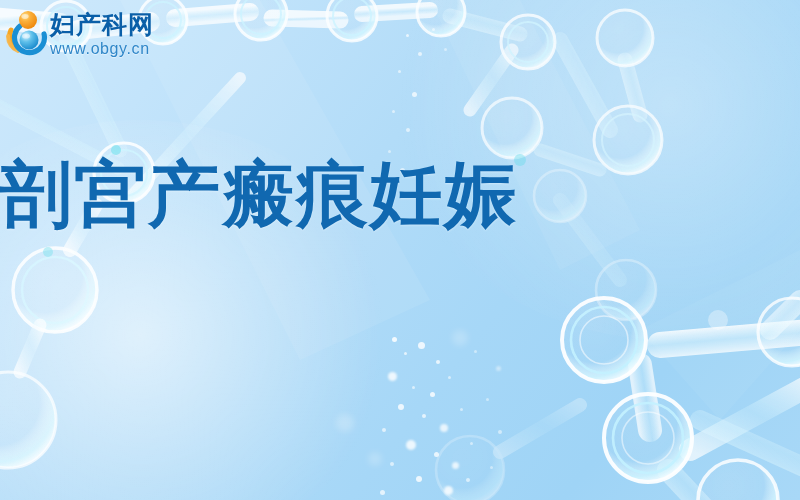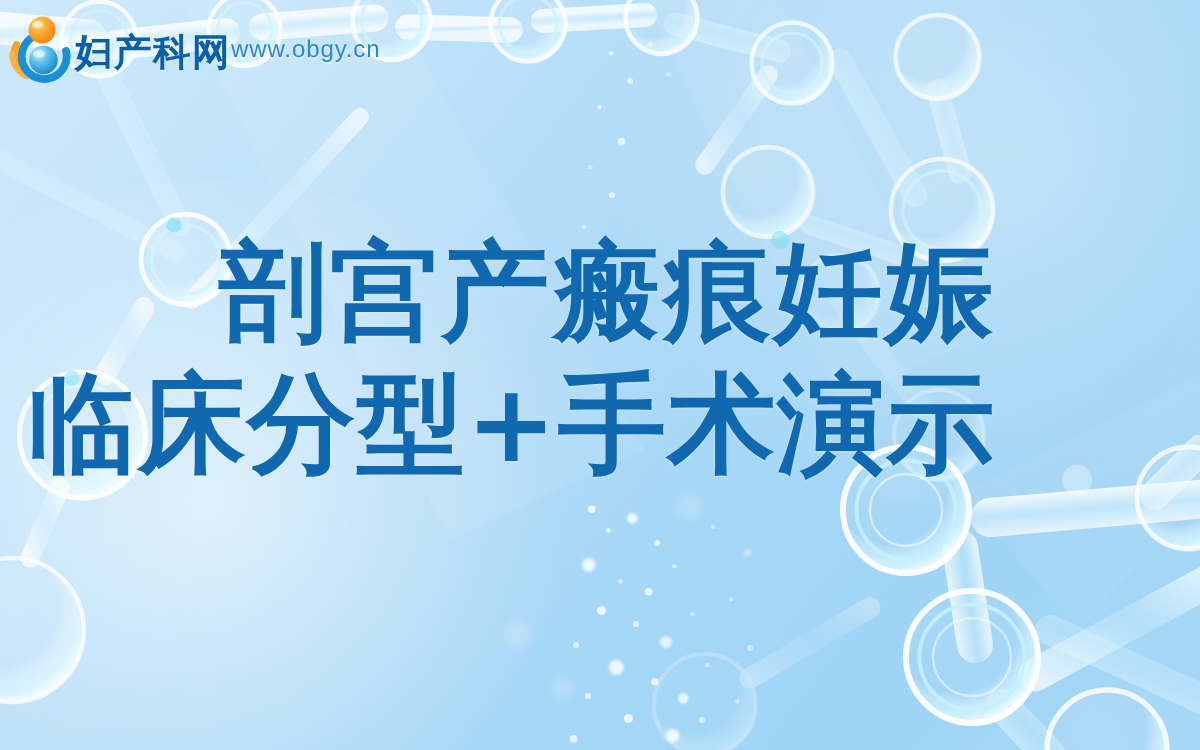--- a/index.html
+++ b/index.html
@@ -85,21 +85,21 @@
   }
   .logo-mark {
     width: 42px;
     height: 48px;
     position: relative;
     flex: 0 0 auto;
   }
   .logo-text {
     margin-left: 2px;
     display: flex;
-    flex-direction: row;
+    flex-direction: column;
     justify-content: center;
     line-height: 1;
   }
   .logo-cn {
     font-size: 25px;
     font-weight: bold;
     color: #0a5fa8;
     letter-spacing: 1px;
     font-family: "DejaVu Sans", "Liberation Sans", sans-serif;
     text-shadow: 0 1px 1px rgba(255,255,255,0.55);
@@ -112,21 +112,21 @@
     font-family: "Liberation Sans", sans-serif;
     text-shadow: 0 1px 1px rgba(255,255,255,0.55);
   }
 
   
   .title-block {
     position: absolute;
     left: 0;
     top: 150px;
     width: 664px;
-    text-align: right;
+    text-align: left;
     pointer-events: none;
   }
   .title-line {
     color: #1068b0;
     font-family: "DejaVu Sans", "Liberation Sans", sans-serif;
     font-weight: bold;
     font-size: 72px;
     line-height: 88px;
     letter-spacing: 2px;
     white-space: nowrap;
@@ -334,16 +334,15 @@
       </svg>
     </div>
     <div class="logo-text">
       <div class="logo-cn">妇产科网</div>
       <div class="logo-url">www.obgy.cn</div>
     </div>
   </div>
 
   <div class="title-block">
     <div class="title-line line1">剖宫产瘢痕妊娠</div>
-    <div class="title-line line2">临床分型+手术演示</div>
   </div>
 
 </div>
 
 </body></html>

